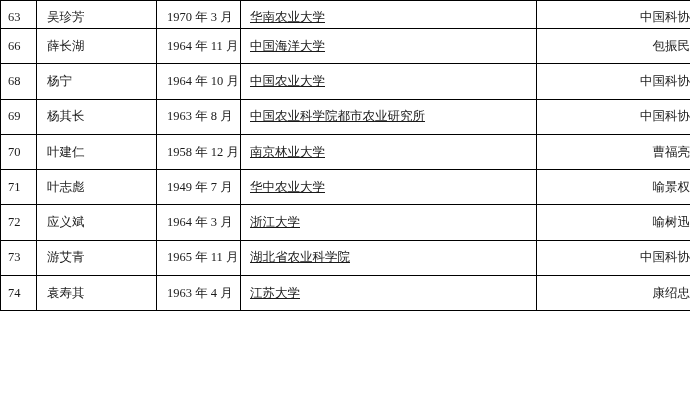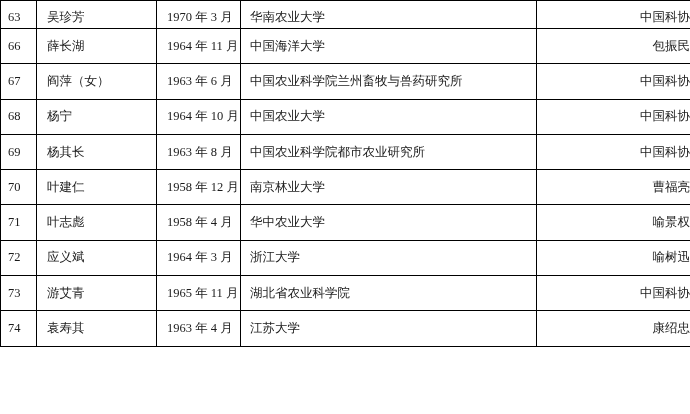--- a/index.html
+++ b/index.html
@@ -44,21 +44,21 @@
   col.c-org   { width: 296px; }
   col.c-rec   { width: 154px; }
 
   .cell-inner {
     padding: 0 0 0 7px;
     display: block;
   }
   .c-index-cell .cell-inner { padding-left: 7px; }
   .c-name-cell .cell-inner { padding-left: 10px; }
   .c-birth-cell .cell-inner { padding-left: 10px; }
-  .c-org-cell .cell-inner { padding-left: 9px; }
+  .c-org-cell .cell-inner { padding-left: 9px; text-decoration: underline; }
   .c-rec-cell .cell-inner { padding-left: 9px; text-align: right; }
 
   
   tr.first-row td { height: 27px; vertical-align: bottom; }
   tr.first-row .cell-inner { position: relative; top: -3px; }
 </style>
 </head>
 <body>
 
 <div class="doc">
@@ -100,37 +100,20 @@
           </td>
         <td class="c-org-cell">
             <span class="cell-inner">中国海洋大学</span>
           </td>
         <td class="c-rec-cell">
             <span class="cell-inner">包振民</span>
           </td>
       </tr>
       <tr>
         <td class="c-index-cell">
-            <span class="cell-inner">67</span>
-          </td>
-        <td class="c-name-cell">
-            <span class="cell-inner">阎萍（女）</span>
-          </td>
-        <td class="c-birth-cell">
-            <span class="cell-inner">1963 年 6 月</span>
-          </td>
-        <td class="c-org-cell">
-            <span class="cell-inner">中国农业科学院兰州畜牧与兽药研究所</span>
-          </td>
-        <td class="c-rec-cell">
-            <span class="cell-inner">中国科协</span>
-          </td>
-      </tr>
-      <tr>
-        <td class="c-index-cell">
             <span class="cell-inner">68</span>
           </td>
         <td class="c-name-cell">
             <span class="cell-inner">杨宁</span>
           </td>
         <td class="c-birth-cell">
             <span class="cell-inner">1964 年 10 月</span>
           </td>
         <td class="c-org-cell">
             <span class="cell-inner">中国农业大学</span>
@@ -174,21 +157,21 @@
           </td>
       </tr>
       <tr>
         <td class="c-index-cell">
             <span class="cell-inner">71</span>
           </td>
         <td class="c-name-cell">
             <span class="cell-inner">叶志彪</span>
           </td>
         <td class="c-birth-cell">
-            <span class="cell-inner">1958 年 4 月</span>
+            <span class="cell-inner">1949 年 7 月</span>
           </td>
         <td class="c-org-cell">
             <span class="cell-inner">华中农业大学</span>
           </td>
         <td class="c-rec-cell">
             <span class="cell-inner">喻景权</span>
           </td>
       </tr>
       <tr>
         <td class="c-index-cell">

